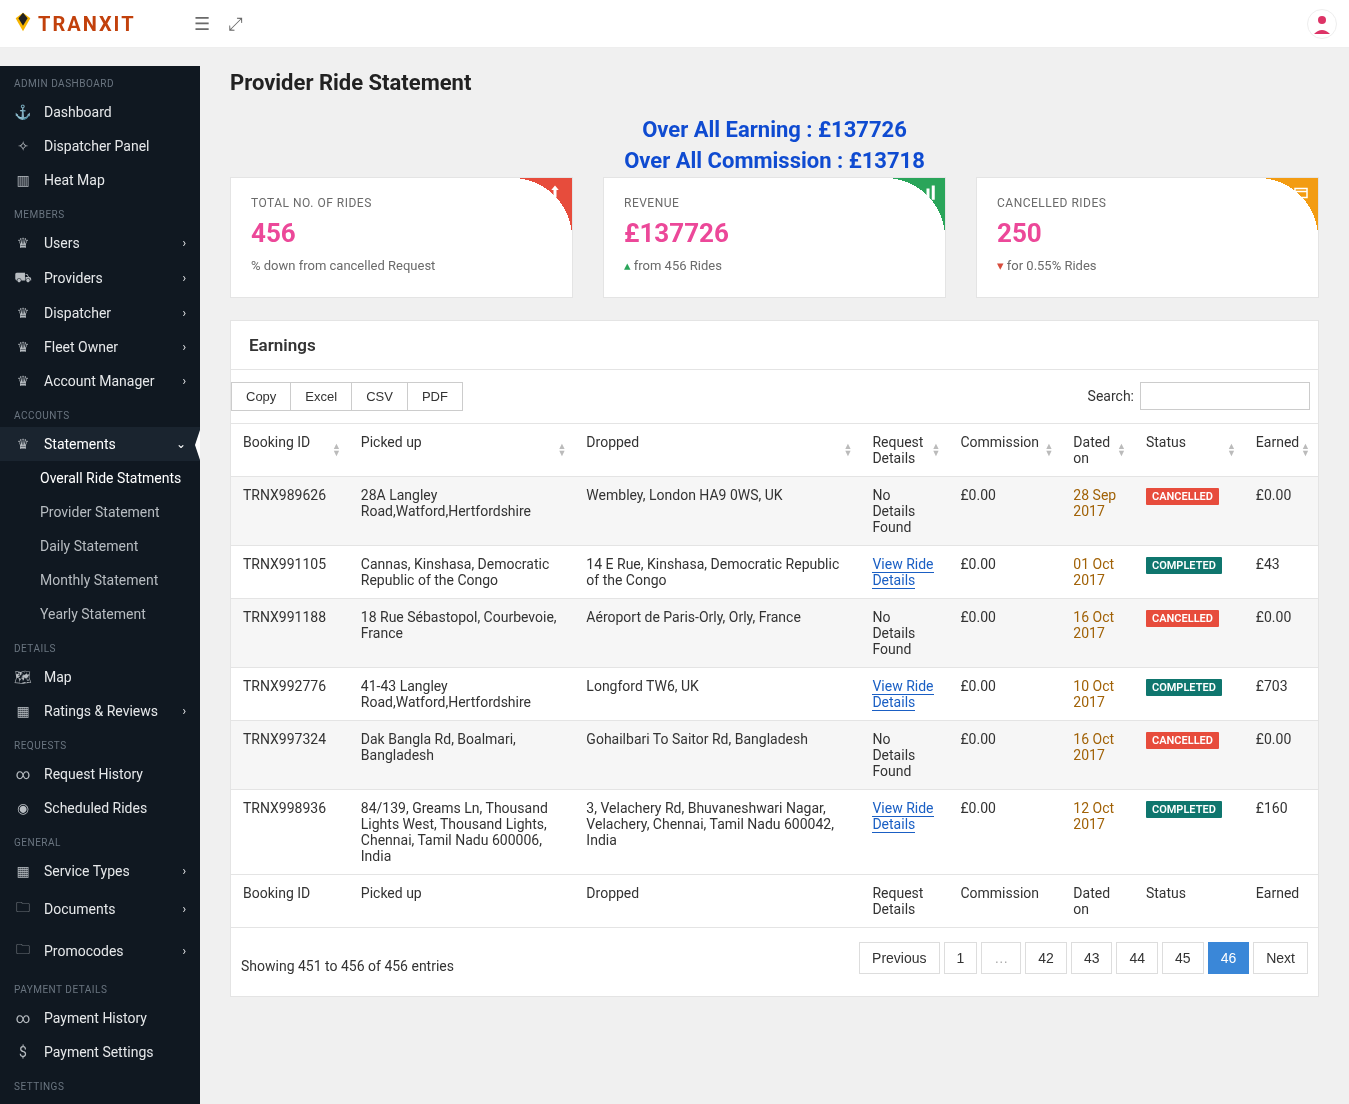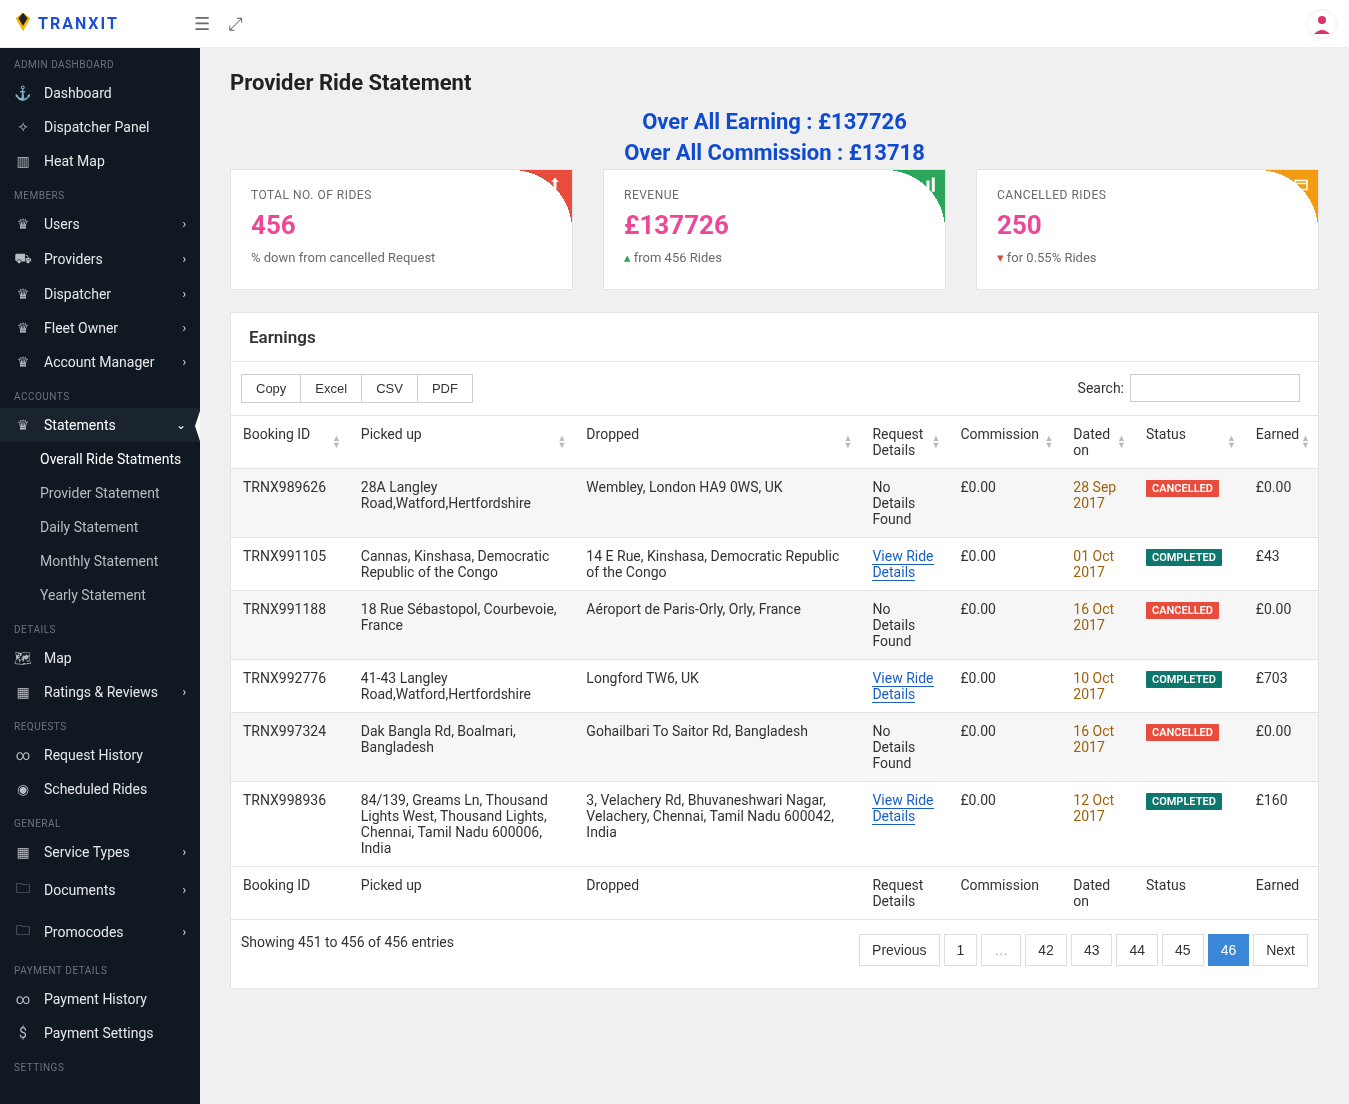--- a/index.html
+++ b/index.html
@@ -1,68 +1,68 @@
 <!DOCTYPE html>
 <html><head>
 <meta charset="utf-8">
 <style>
 * { box-sizing: border-box; margin: 0; padding: 0; }
 body { font-family: -apple-system, BlinkMacSystemFont, "Segoe UI", Roboto, Arial, sans-serif; font-size: 14px; color: #333; background: #f0f0f0; }
 .topbar { height: 48px; background: #fff; display: flex; align-items: center; padding: 0 12px; border-bottom: 1px solid #eee; position: fixed; top: 0; left: 0; right: 0; z-index: 100; }
 .logo { display: flex; align-items: center; gap: 4px; min-width: 170px; }
 .logo-icon { display:inline-block; }
-.logo-text { font-weight: 700; letter-spacing: 2px; font-size: 16px; color: #1d4ed8; }
+.logo-text { font-weight: 700; letter-spacing: 2px; font-size: 20px; color: #c2410c; }
 .topbar-icons { display: flex; gap: 18px; color: #6a6a6a; font-size: 18px; margin-left: 12px; }
 .user-avatar { margin-left: auto; width: 30px; height: 30px; border-radius: 50%; overflow:hidden; border:1px solid #eee; display:flex; align-items:center; justify-content:center; }
 .layout { display: flex; padding-top: 48px; min-height: 100vh; }
-.sidebar { width: 200px; background: #101821; color: #b7bcc1; position: fixed; top: 47px; bottom: 0; left: 0; overflow-y: auto; }
+.sidebar { width: 200px; background: #101821; color: #b7bcc1; position: fixed; top: 66px; bottom: 0; left: 0; overflow-y: auto; }
 .sidebar-heading { font-size: 10px; color: #6a7580; padding: 12px 14px 6px; letter-spacing: 0.5px; text-transform: uppercase; }
 .side-item { display: flex; align-items: center; padding: 9px 14px; color: #e6e8ea; font-size: 14px; cursor: pointer; position: relative; }
 .side-item.active { background: #1a242f; color: #fff; }
 .side-icon { width: 18px; text-align: center; margin-right: 12px; font-size: 14px; color: #b7bcc1; }
 .side-chevron { margin-left: auto; font-size: 12px; }
 .sub-item { padding: 9px 14px 9px 40px; color: #b7bcc1; font-size: 14px; cursor: pointer; }
 .sub-item.current { color: #fff; }
 .sidebar .active::after { content:""; position:absolute; right:-1px; top:0; bottom:0; border-left:6px solid transparent; border-top:18px solid transparent; border-bottom:18px solid transparent; border-right:6px solid #fff; }
 .content { margin-left: 200px; flex: 1; padding: 22px 30px; }
-.page-title { font-size: 22px; font-weight: 700; color: #222; margin-bottom: 12px; }
+.page-title { font-size: 22px; font-weight: 700; color: #222; margin-bottom: 20px; }
 .overall { text-align: center; color: #0f4bd1; font-size: 22px; font-weight: 700; line-height: 1.4; }
 .stats-row { display: flex; gap: 30px; margin-bottom: 22px; }
 .stat-card { position: relative; flex: 1; background: #fff; border: 1px solid #e4e4e4; padding: 18px 20px 24px; }
 .stat-title { font-size: 12px; color: #6a6a6a; letter-spacing: 0.5px; margin-bottom: 8px; text-transform: uppercase; }
 .stat-value { font-size: 26px; font-weight: 700; color: #ec4899; margin-bottom: 10px; }
 .stat-sub { font-size: 13px; color: #6a6a6a; }
 .stat-sub .up { color: #2aa55a; }
 .stat-sub .down { color: #d74c3c; }
 .corner { position: absolute; top: 0; right: 0; width: 60px; height: 60px; display:flex; align-items:flex-start; justify-content:flex-end; padding:6px 8px; color:#fff; font-size:18px; }
 .corner svg { fill:#fff; }
 .corner.red { background: radial-gradient(circle at 0 100%, transparent 60px, #e74c3c 60px); }
 .corner.green { background: radial-gradient(circle at 0 100%, transparent 60px, #2aa55a 60px); }
 .corner.orange { background: radial-gradient(circle at 0 100%, transparent 60px, #f39c12 60px); }
 .earnings-panel { background: #fff; border: 1px solid #e4e4e4; }
 .earnings-header { padding: 14px 18px; border-bottom: 1px solid #e4e4e4; font-size: 17px; font-weight: 600; }
 .earnings-body { padding: 12px 0 18px; }
-.export-row { display: flex; align-items: center; padding: 0 10px 12px; }
+.export-row { display: flex; align-items: center; padding: 0 0 12px; }
 .export-btns { display: flex; }
 .export-btn { border: 1px solid #ccc; background: #fff; padding: 6px 14px; font-size: 13px; cursor: pointer; color:#333; }
 .export-btn + .export-btn { border-left: none; }
 .search-wrap { margin-left: auto; display: flex; align-items: center; gap: 6px; font-size: 14px; padding-right:8px; }
 .search-wrap input { border: 1px solid #ccc; padding: 5px 8px; font-size: 14px; width: 170px; }
 table.data { width: 100%; border-collapse: collapse; }
 table.data th, table.data td { text-align: left; padding: 10px 12px; font-size: 14px; border-bottom: 1px solid #e4e4e4; vertical-align: top; }
 table.data thead th { color: #333; font-weight: 400; border-top: 1px solid #e4e4e4; position:relative; }
 table.data thead th .sorter { position:absolute; right:8px; top:50%; transform:translateY(-50%); font-size:9px; color:#bbb; line-height:7px; }
 table.data tbody tr:nth-child(odd) td { background: #f6f6f6; }
 table.data tfoot th { font-weight: 400; border-top:1px solid #e4e4e4; }
 .muted-date { color: #a16207; }
 .status-badge { display: inline-block; color: #fff; font-size: 11px; padding: 2px 6px; font-weight: 600; border-radius: 1px; }
 .status-cancelled { background: #e74c3c; }
 .status-completed { background: #0f766e; }
 a.viewlink { color: #1a5fc4; text-decoration: none; border-bottom: 1px solid #1a5fc4; }
-.table-footer { display: flex; align-items: flex-start; padding: 14px 10px 4px; }
+.table-footer { display: flex; align-items: flex-end; padding: 14px 10px 4px; }
 .pagination { margin-left: auto; display: flex; gap: 4px; }
 .page-btn { border: 1px solid #ddd; background: #fff; padding: 7px 12px; font-size: 14px; cursor: pointer; color:#333; }
 .page-btn.active { background: #3a87d8; color: #fff; border-color: #3a87d8; }
 .page-btn.disabled { color: #aaa; cursor: default; }
 .col-booking{width:85px} .col-pickup{width:205px} .col-drop{width:260px}
 .col-req{width:80px} .col-comm{width:96px} .col-date{width:66px} .col-status{width:70px} .col-earned{width:66px}
 </style>
 </head>
 <body>
 

